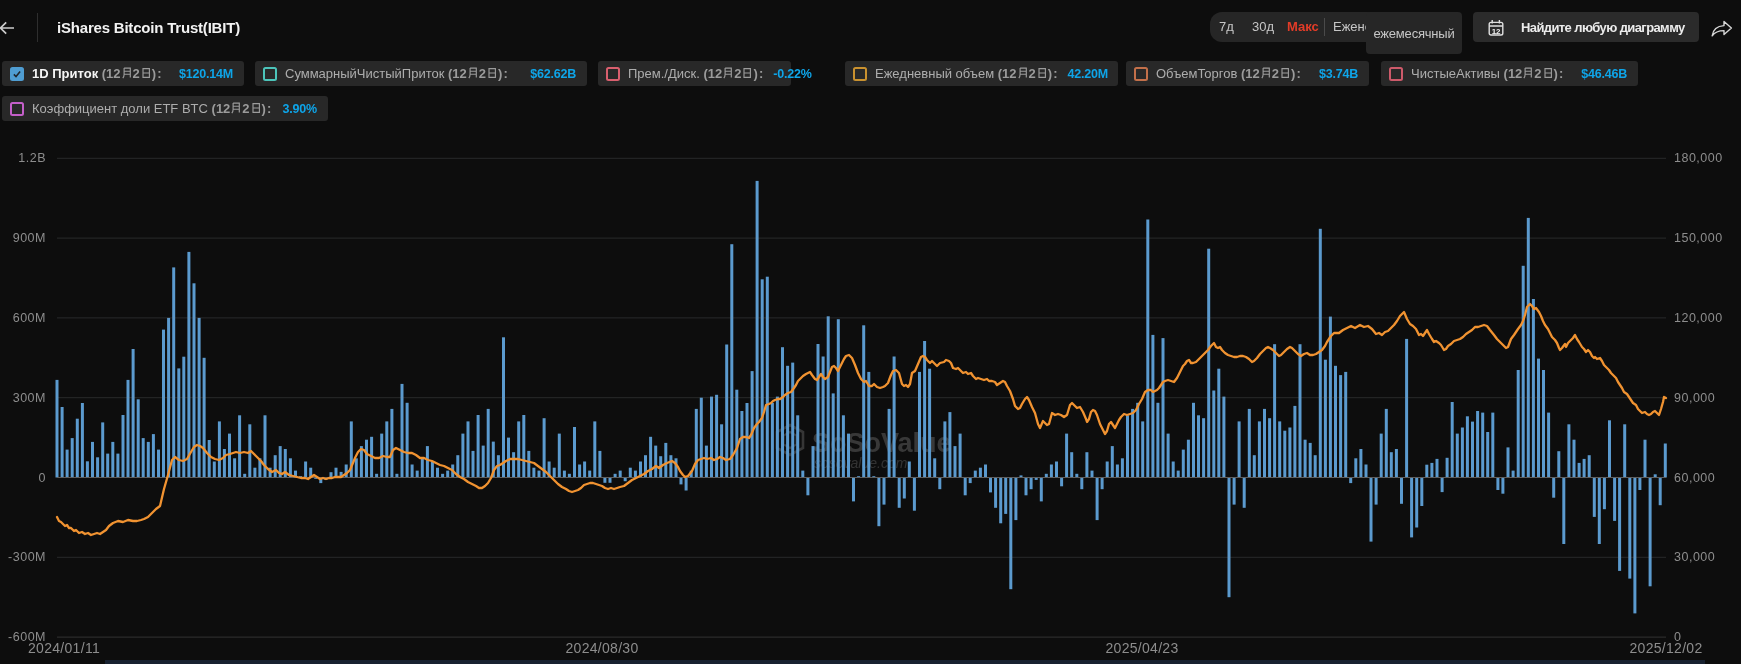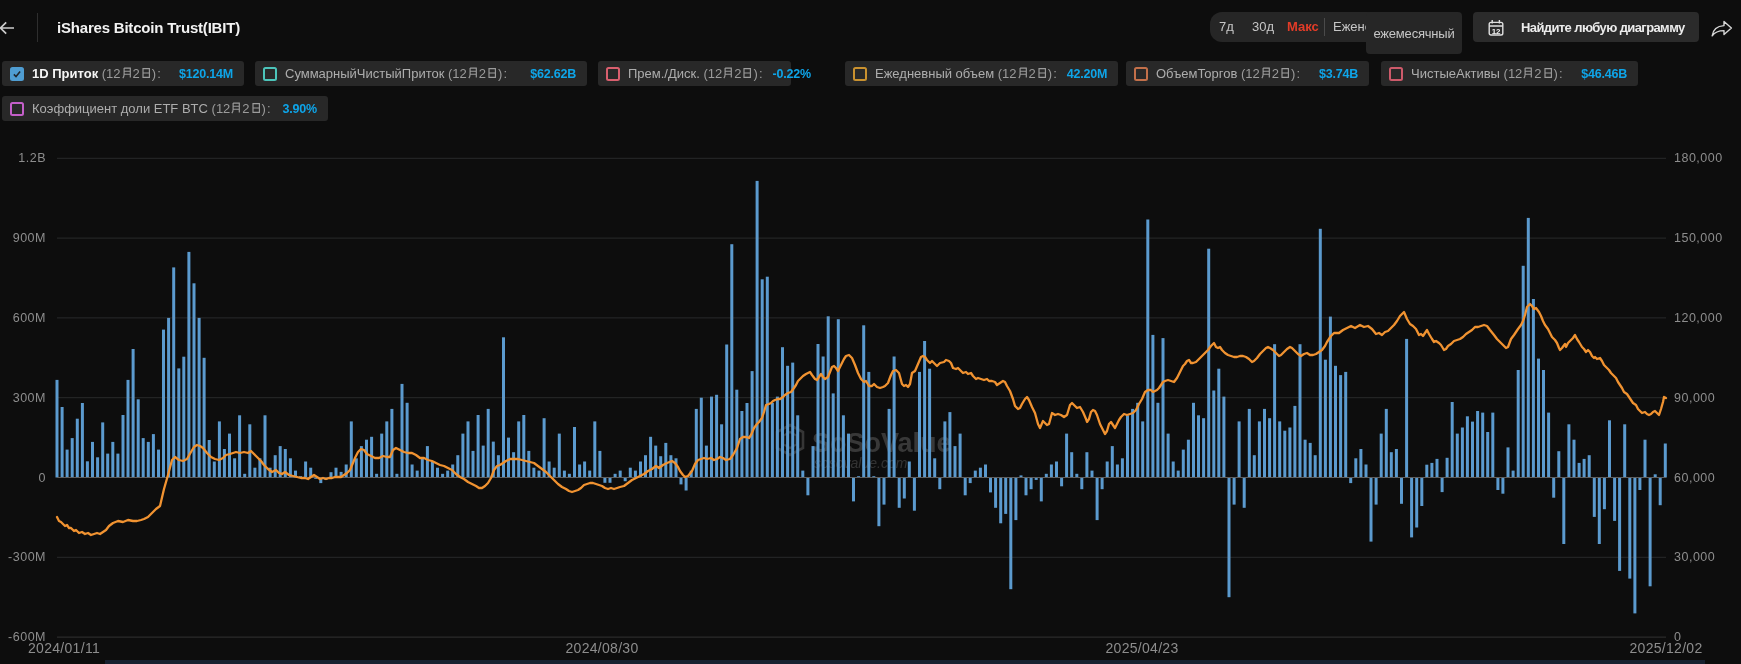--- a/index.html
+++ b/index.html
@@ -1,21 +1,21 @@
 <!DOCTYPE html>
 <html><head><meta charset="utf-8"><style>
 *{margin:0;padding:0;box-sizing:border-box}
 html,body{width:1741px;height:664px;background:#0d0d0d;overflow:hidden;
  font-family:"Liberation Sans",sans-serif;-webkit-font-smoothing:antialiased}
 .abs{position:absolute}
 .chip{position:absolute;height:25px;background:#282828;border-radius:3px;display:flex;align-items:center;padding:0 11px 0 8px;white-space:nowrap}
 .cb{flex:none;width:14px;height:14px;border:2px solid;border-radius:2.5px;margin-right:8px;display:inline-flex;align-items:center;justify-content:center}
 .lab{font-size:13px;color:#adadad}
 .labw{font-size:13px;font-weight:bold;color:#f5f5f5}
-.par{font-size:13px;color:#9b9b9b;font-weight:normal}
+.par{font-size:13px;color:#9b9b9b;font-weight:bold}
 .val{margin-left:auto;font-size:12.5px;letter-spacing:-0.2px;font-weight:bold;color:#0ea5e9;padding-left:10px}
 .cj{width:12px;height:14px;vertical-align:-2px}
 .ax{font-size:12.5px;letter-spacing:0.5px;fill:#8d8d8d;font-family:"Liberation Sans",sans-serif}
 .ax2{font-size:14px;letter-spacing:0.3px;fill:#8d8d8d;font-family:"Liberation Sans",sans-serif}
 .rtxt{font-size:13px;color:#c6c6c6}
 </style></head>
 <body>
 <svg width="1741" height="664" viewBox="0 0 1741 664" style="position:absolute;left:0;top:0">
 <g opacity="0.21">
  <g transform="translate(775,424)" fill="none" stroke="#cfcfcf" stroke-width="2.6">

